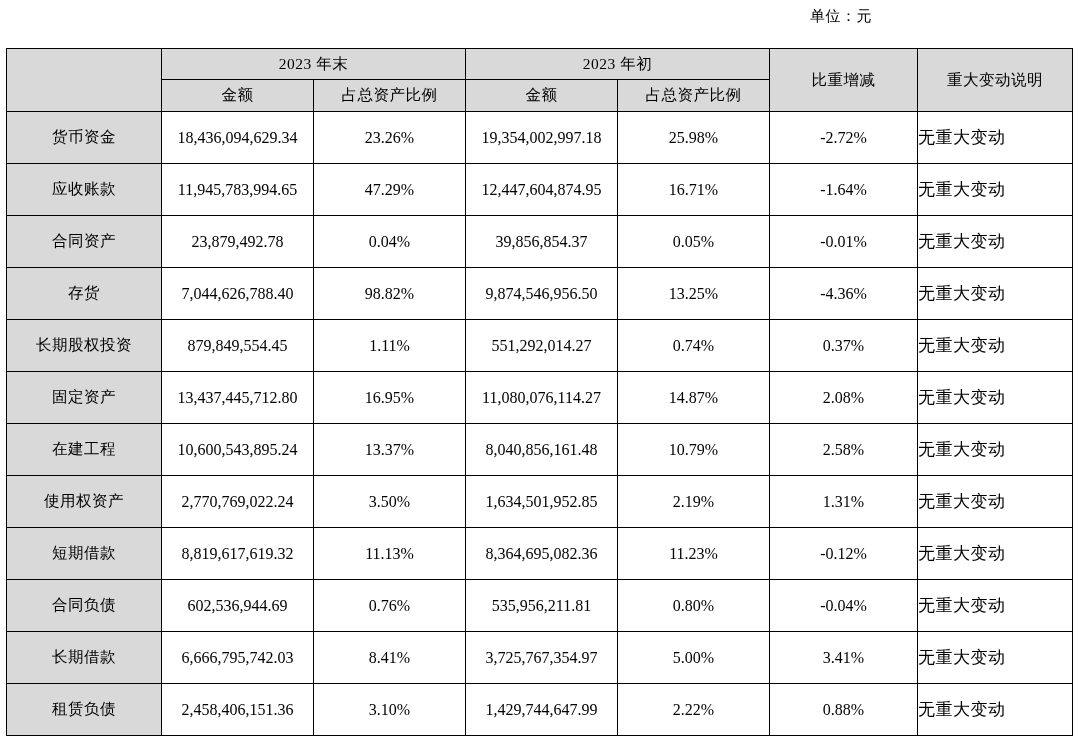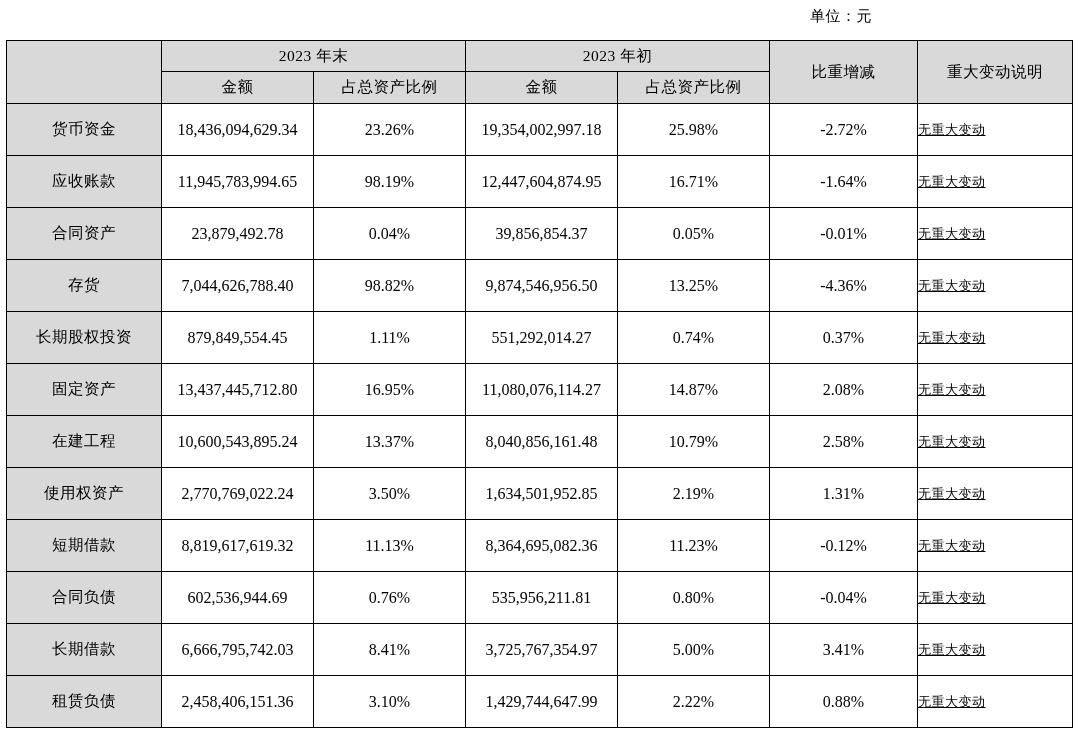--- a/index.html
+++ b/index.html
@@ -26,21 +26,21 @@
     font-size: 15px;
     padding: 6px 12px 6px 0;
     height: 26px;
     line-height: 20px;
     letter-spacing: 0.5px;
   }
   table.fin {
     border-collapse: collapse;
     table-layout: fixed;
     width: 1066px;
-    margin: 2px 6px;
+    margin: 10px 6px;
     font-size: 15px;
     padding-left: 36px;
   }
   table.fin th, table.fin td {
     border: 1px solid #000000;
     padding: 0;
     vertical-align: middle;
   }
   th.hdr {
     background: #d9d9d9;
@@ -67,23 +67,22 @@
     text-align: center;
     padding: 4px 8px 4px 6px;
     font-size: 16px;
     font-family: "Liberation Serif", "DejaVu Serif", serif;
     word-break: break-all;
     line-height: 1.35;
   }
   td.note {
     text-align: left;
     padding: 4px 0 4px 12px;
-    font-size: 13px;
-    letter-spacing: 0.5px;
-    text-decoration: underline;
+    font-size: 17px;
+    letter-spacing: 0.5px;
   }
   tr.datarow {
     height: 52px;
   }
   
   col.c0 { width: 155px; }
   col.c1 { width: 152px; }
   col.c2 { width: 152px; }
   col.c3 { width: 152px; }
   col.c4 { width: 152px; }
@@ -128,21 +127,21 @@
         <td class="num">18,436,094,629.34</td>
         <td class="num">23.26%</td>
         <td class="num">19,354,002,997.18</td>
         <td class="num">25.98%</td>
         <td class="num">-2.72%</td>
         <td class="note">无重大变动</td>
       </tr>
       <tr class="datarow">
         <td class="rowlabel">应收账款</td>
         <td class="num">11,945,783,994.65</td>
-        <td class="num">98.19%</td>
+        <td class="num">47.29%</td>
         <td class="num">12,447,604,874.95</td>
         <td class="num">16.71%</td>
         <td class="num">-1.64%</td>
         <td class="note">无重大变动</td>
       </tr>
       <tr class="datarow">
         <td class="rowlabel">合同资产</td>
         <td class="num">23,879,492.78</td>
         <td class="num">0.04%</td>
         <td class="num">39,856,854.37</td>

